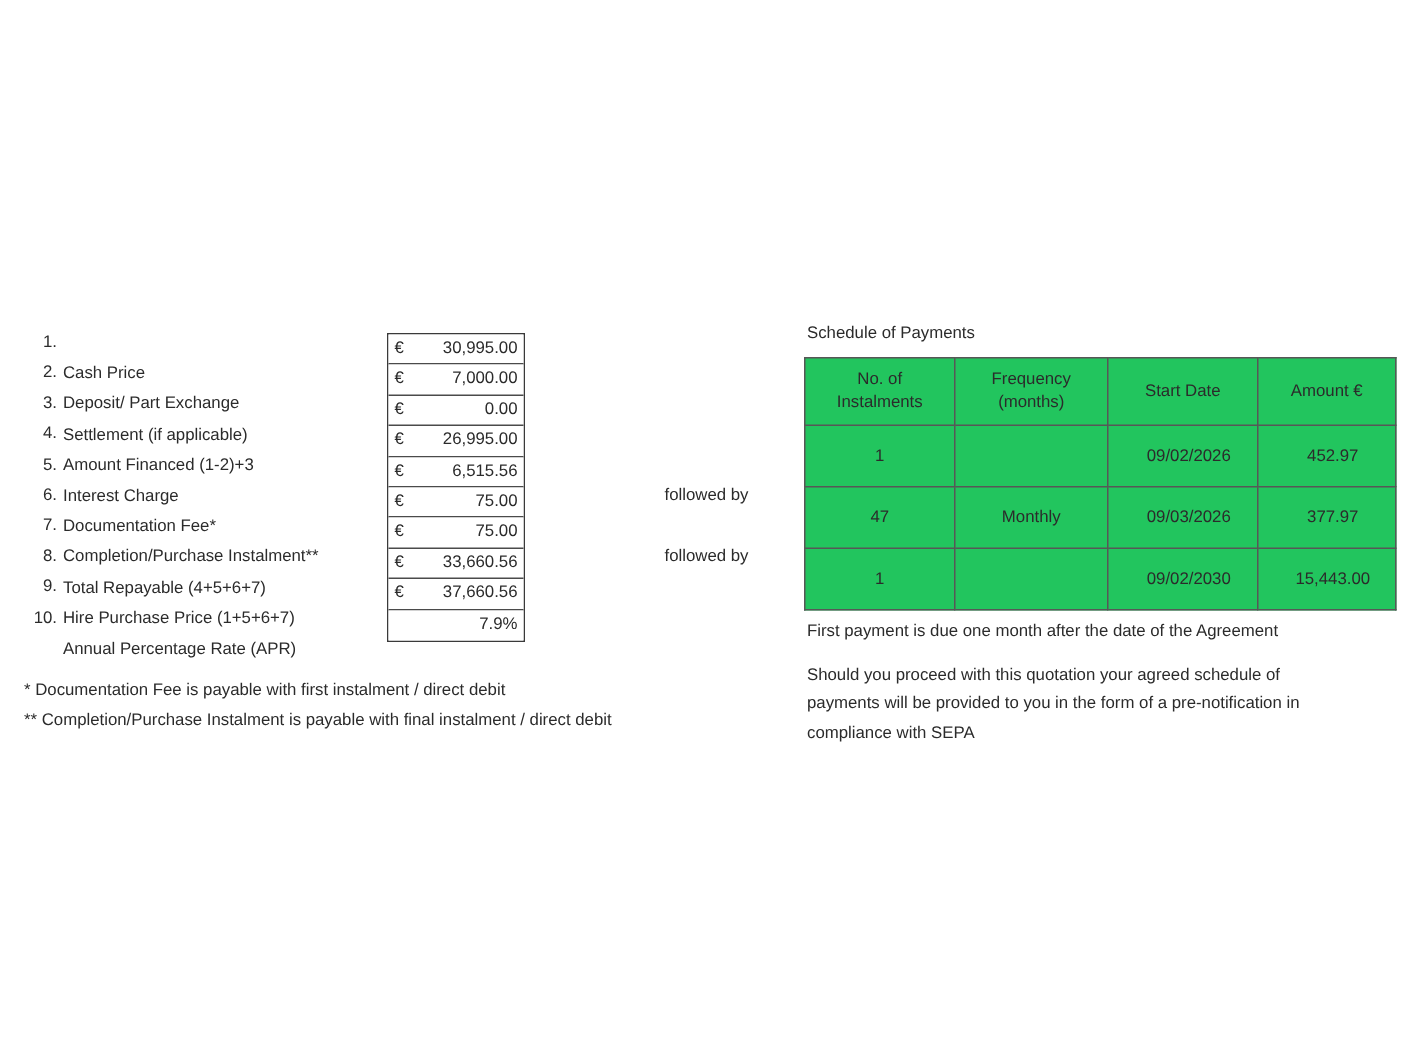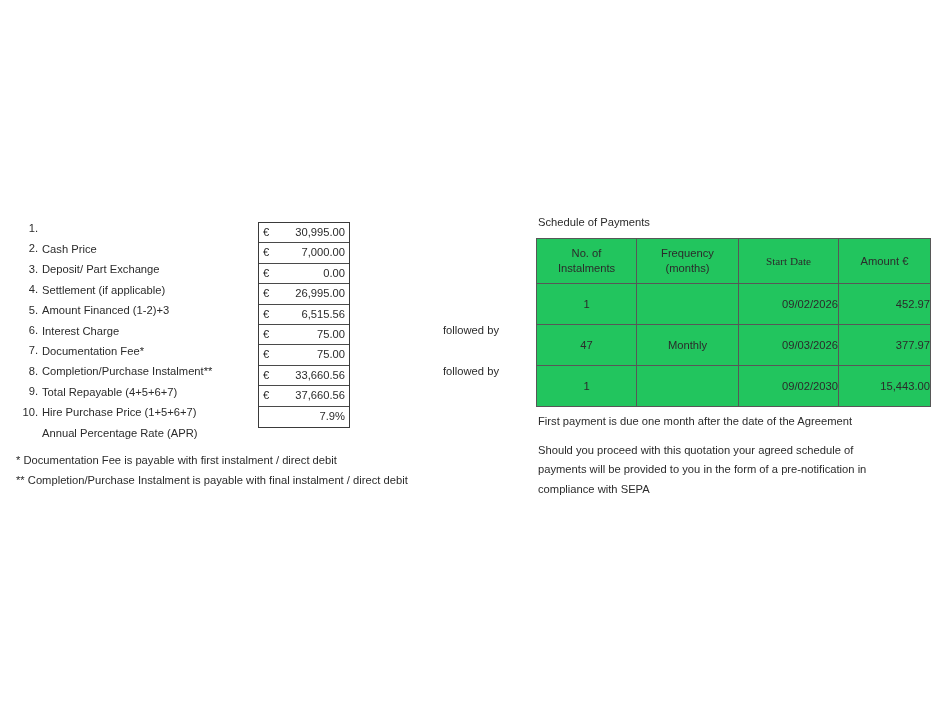--- a/index.html
+++ b/index.html
@@ -120,35 +120,35 @@
   #schedule-table td, #schedule-table th {
     border: 1px solid #575757;
     font-weight: normal;
     font-size: 11.2px;
     padding: 0;
     box-sizing: border-box;
     color: #2b2b2b;
   }
   #schedule-table .col-inst  { width: 100px; }
   #schedule-table .col-freq  { width: 102px; }
-  #schedule-table .col-date  { width: 100px; font-family: Liberation Serif, serif; }
+  #schedule-table .col-date  { width: 100px; }
   #schedule-table .col-amt   { width: 92px; }
 
   #schedule-table thead td {
     height: 45px;
     text-align: center;
     vertical-align: middle;
     line-height: 15px;
   }
   #schedule-table tbody td {
     height: 41px;
     vertical-align: middle;
   }
   .cell-center { text-align: center; }
-  .cell-left   { text-align: right; padding-left: 8px !important; }
+  .cell-left   { text-align: center; padding-left: 8px !important; }
 
   #schedule-notes {
     position: absolute;
     left: 538px;
     top: 412px;
     width: 380px;
   }
   .note-line {
     font-size: 11.2px;
     line-height: 19.5px;

